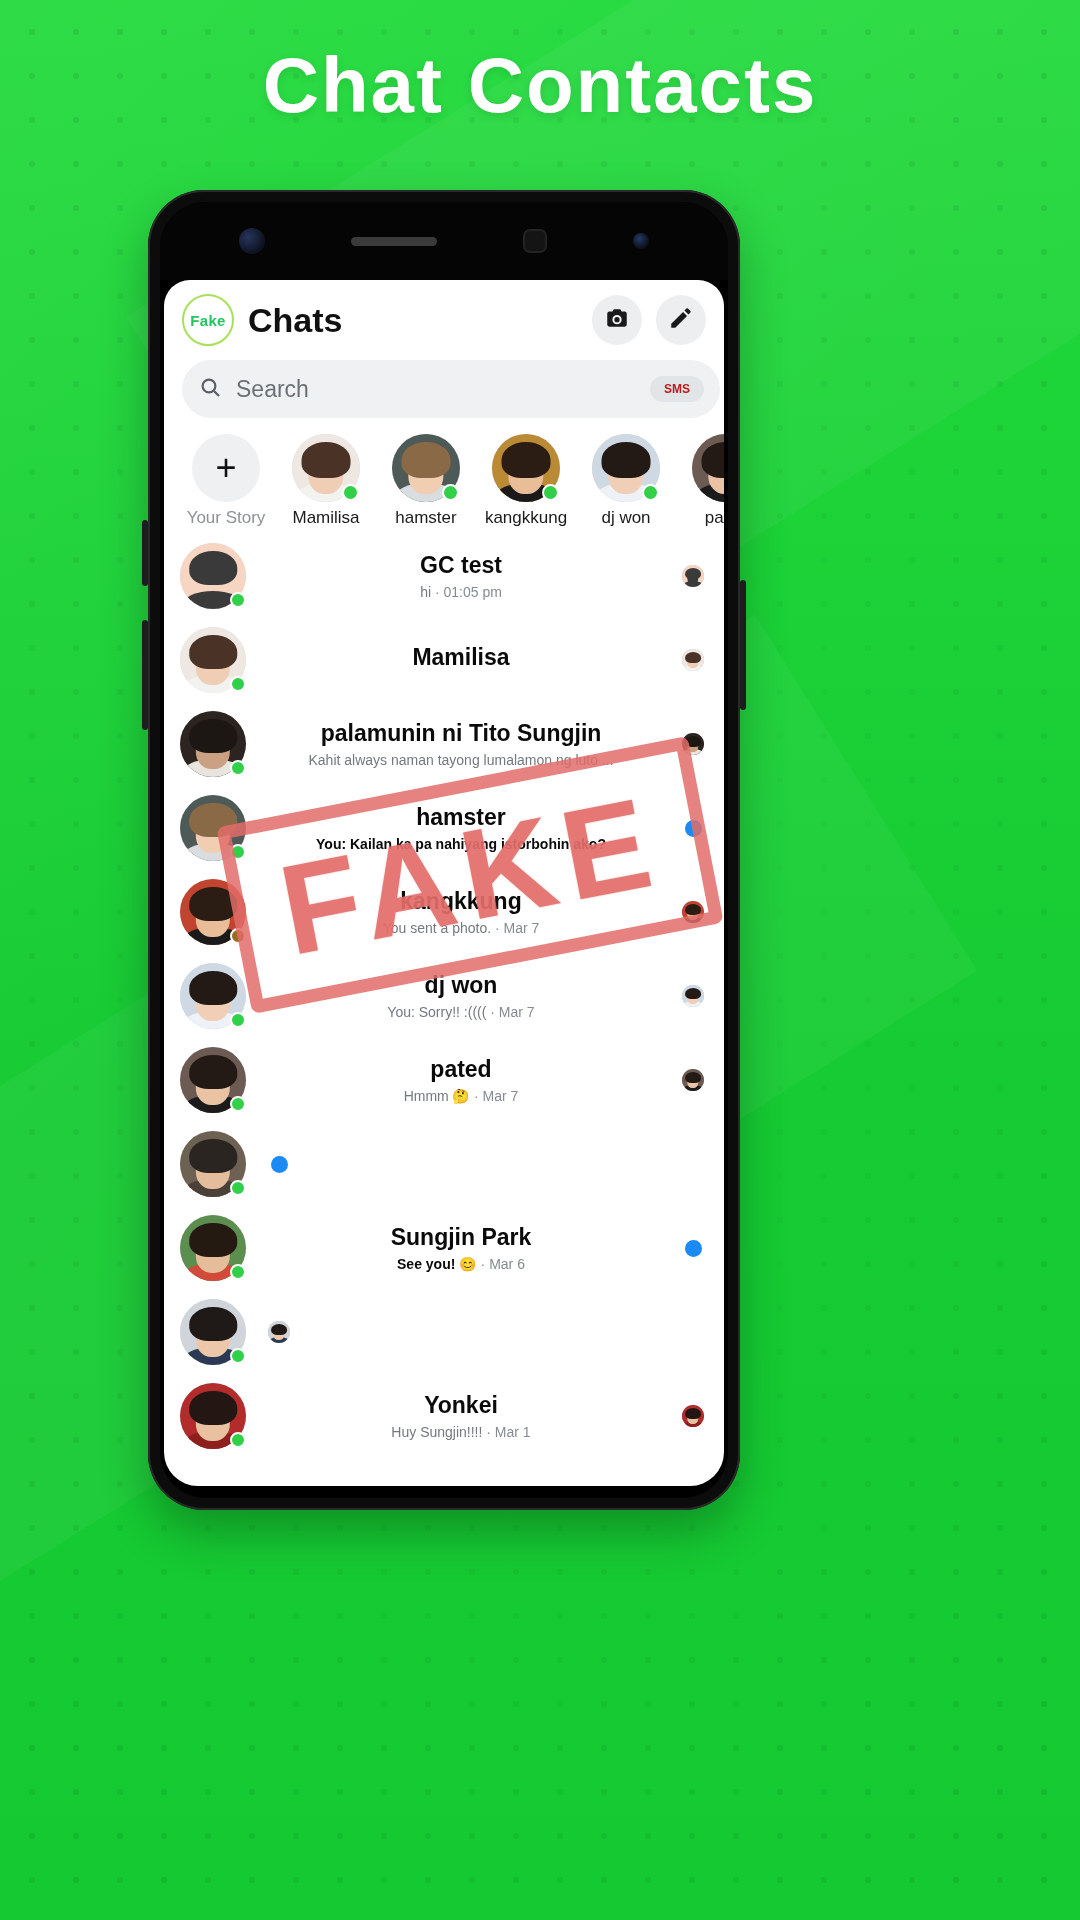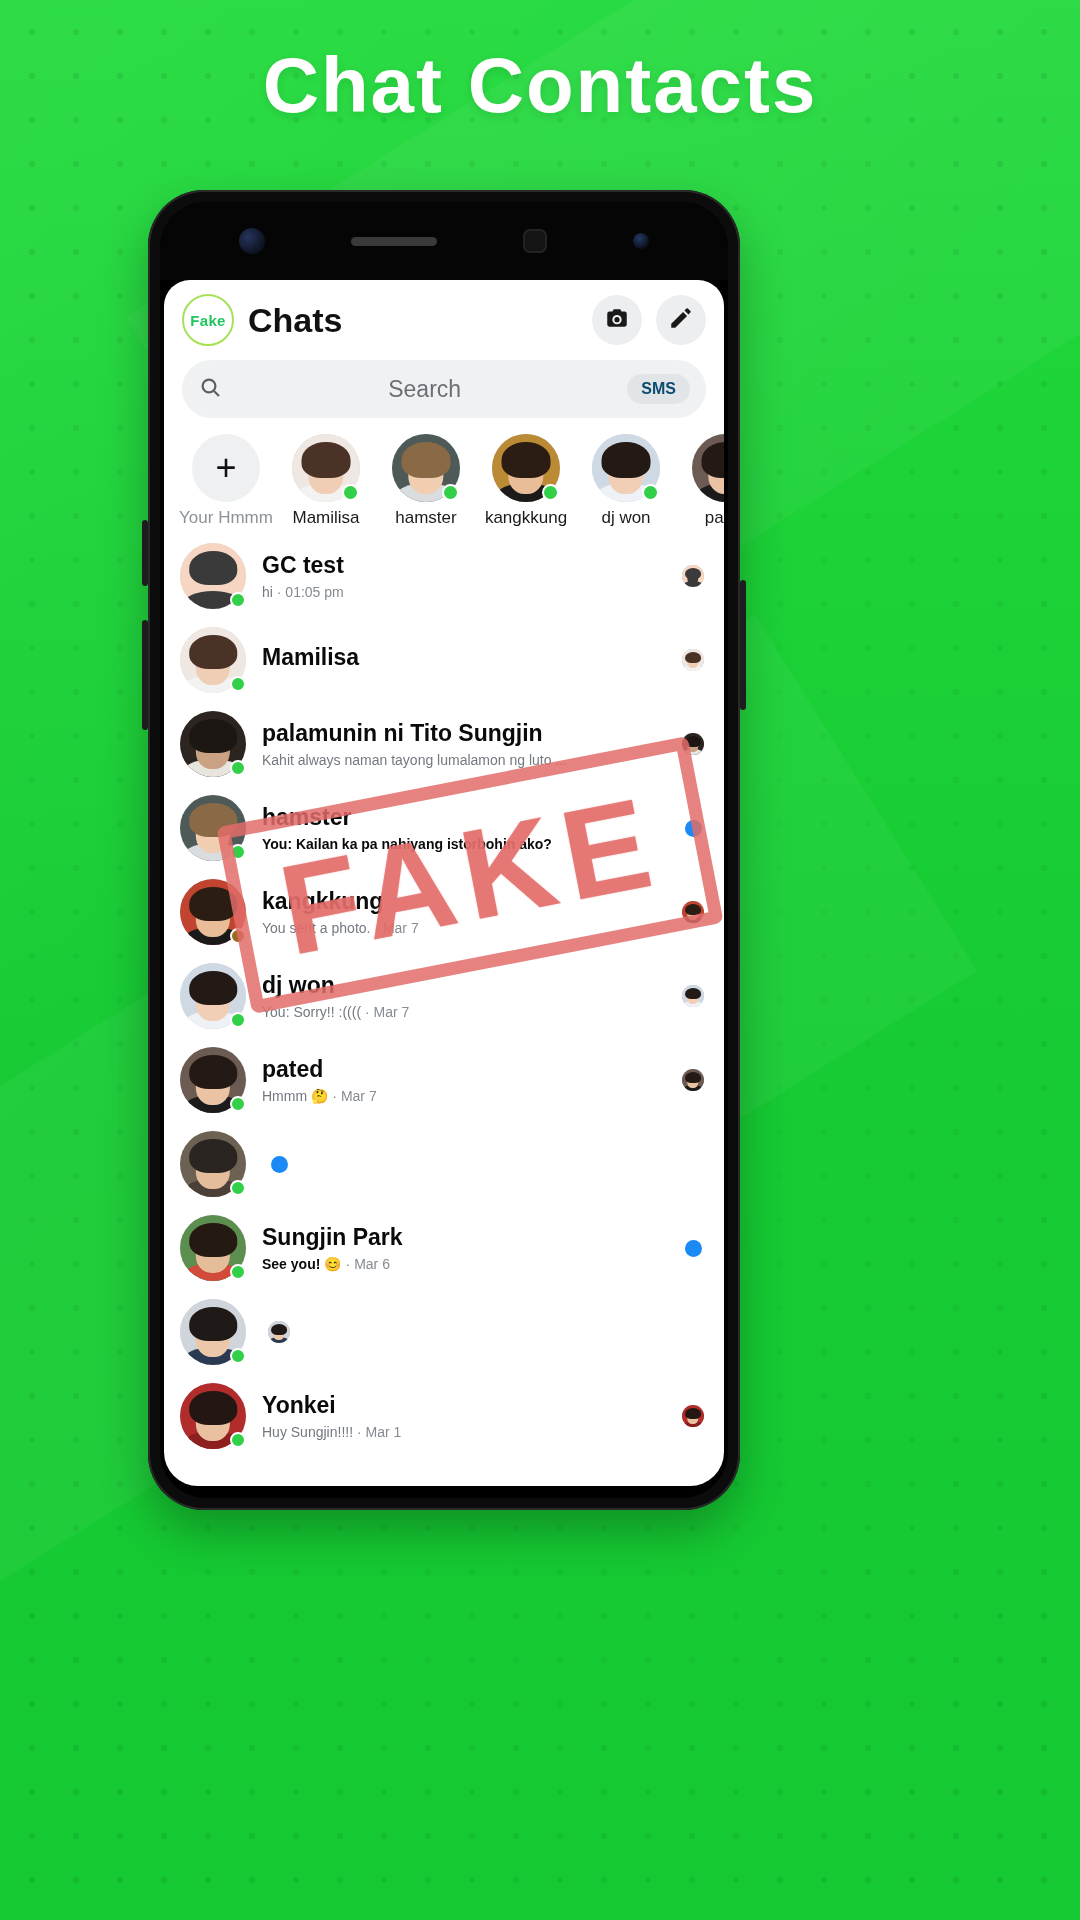--- a/index.html
+++ b/index.html
@@ -128,32 +128,32 @@
   }
   .hdr-btn {
     width: 50px; height: 50px; border-radius: 50%;
     background: #eceef0;
     display: flex; align-items: center; justify-content: center;
     flex: none;
   }
   .hdr-btn svg { width: 26px; height: 26px; fill: #1a1a1a; }
 
   
-  .search-row { padding: 4px 18px 10px 18px; text-align: center; }
+  .search-row { padding: 4px 4px 10px 18px; }
   .search-bar {
     height: 58px; border-radius: 30px;
     background: #eff1f3;
     display: flex; align-items: center;
     padding: 0 16px; gap: 14px;
   }
   .search-bar svg { width: 24px; height: 24px; stroke: #5a5f66; fill:none; stroke-width:2.2; flex:none;}
   .search-ph { font-size: 23px; color: #6b7075; flex: 1; }
   .sms-badge {
-    background: #e2e5e8; color: #0c4a6e;
-    font-size: 16px; font-weight: bold;
+    background: #e2e5e8; color: #b91c1c;
+    font-size: 12px; font-weight: bold;
     border-radius: 16px; padding: 6px 14px;
     flex: none;
   }
 
   
   .stories {
     display: flex; gap: 0;
     padding: 6px 0 4px 12px;
     overflow: hidden;
   }
@@ -193,21 +193,21 @@
   .ch-av-wrap { position: relative; width: 66px; height: 66px; flex: none; }
   .ch-av {
     width: 66px; height: 66px; border-radius: 50%;
     overflow: hidden; background: #d6dade;
   }
   .ch-dot {
     position: absolute; right: 0px; bottom: 1px;
     width: 16px; height: 16px; border-radius: 50%;
     border: 2.5px solid #fff;
   }
-  .ch-text { flex: 1; min-width: 0; }
+  .ch-text { flex: 1; min-width: 0; text-align: center; }
   .ch-name { font-size: 23px; font-weight: bold; color: #0a0a0a; margin-bottom: 5px; }
   .ch-prev {
     font-size: 14px; color: #737980;
     white-space: nowrap; overflow: hidden; text-overflow: ellipsis;
   }
   .ch-prev.unread { color: #0a0a0a; font-weight: bold; }
   .ch-prev .ts { color: #858b92; font-weight: normal; }
   .ch-right { width: 34px; flex: none; display: flex; align-items: center; justify-content: center; }
   .blue-dot { width: 17px; height: 17px; border-radius: 50%; background: #1b8af5; }
   .seen-av { width: 22px; height: 22px; border-radius: 50%; overflow: hidden; background: #b9bec4; }
@@ -307,21 +307,21 @@
           <span class="search-ph">Search</span>
           <span class="sms-badge">SMS</span>
         </div>
       </div>
 
       <div class="stories" id="stories">
           <div class="story muted">
             <div class="story-ring">
               <div class="story-add">+</div>
             </div>
-            <div class="story-name">Your Hmmm</div>
+            <div class="story-name">Your Story</div>
           </div>
           <div class="story">
             <div class="story-ring">
               <div class="story-img">
                 <div class="pf">
                   <div class="sky" style="background:#efe7e2"></div>
                   <div class="body" style="background:#f2f2f0"></div>
                   <div class="head" style="background:#f0cdb5"></div>
                   <div class="hair" style="background:#4a3227"></div>
                 </div>

